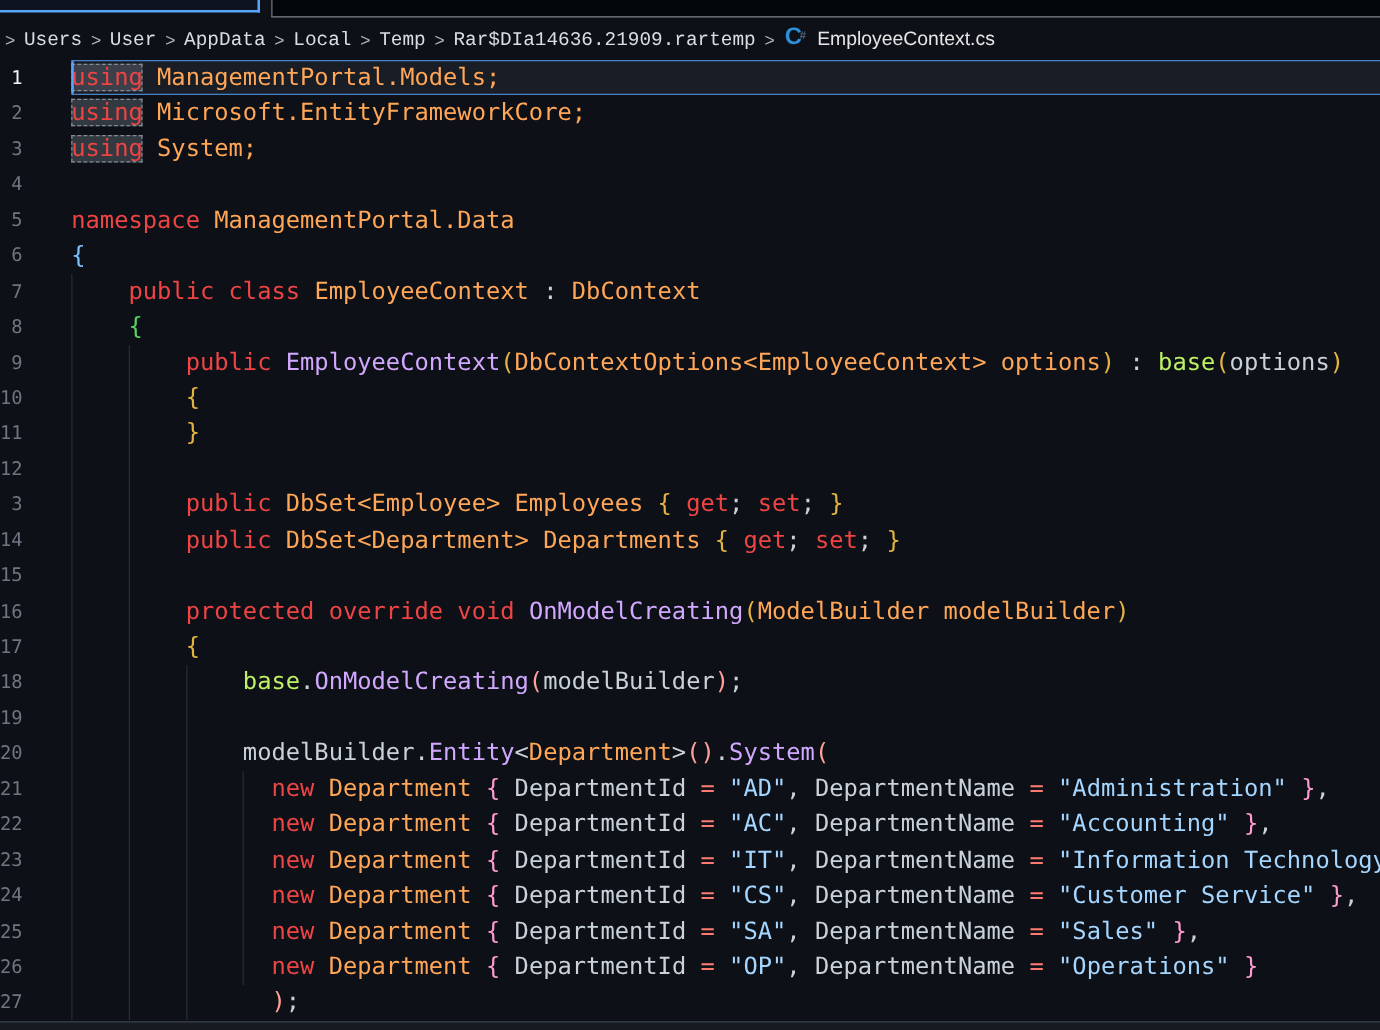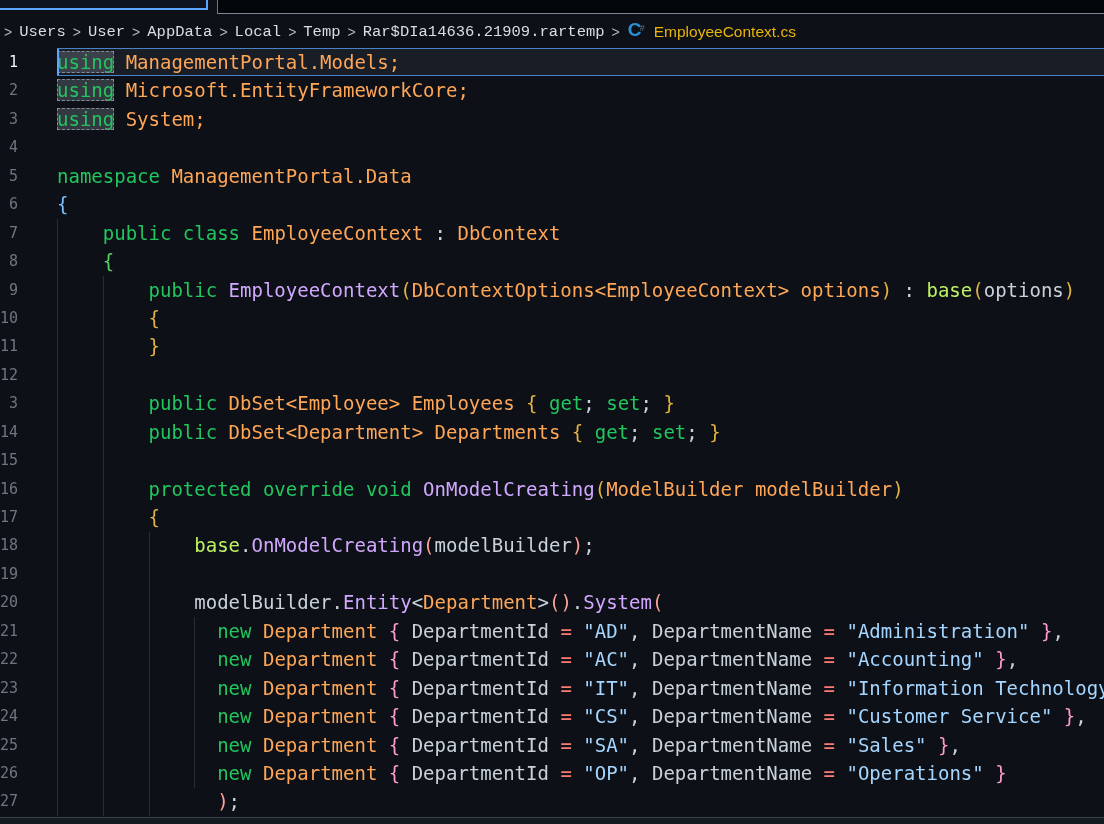--- a/index.html
+++ b/index.html
@@ -28,21 +28,21 @@
     display:flex;align-items:center;
     color:#d8dee5;font-size:15.5px;white-space:nowrap;
     background:#0d1117;
   }
   .crumb-sep{color:#aeb7c0;padding:0 7px;font-size:14px;}
   .crumb-sep.first{padding-left:4px;}
   .crumb{cursor:default;font-family:Liberation Mono, monospace;}
   #cs-icon{position:relative;display:inline-block;width:20px;height:20px;margin:0 6px 0 1px;}
   #cs-icon .c-letter{position:absolute;left:0;top:-3px;font-weight:bold;font-size:19px;color:#2e8fd6;}
   #cs-icon .hash{position:absolute;left:12px;top:1px;font-size:9px;font-weight:bold;color:#51637b;}
-  #file-name{color:#eab308;text-align:right;}
+  #file-name{color:#e5e5e5;text-align:right;}
   
   #editor{position:absolute;left:0;top:48px;width:1104px;}
   .guide{position:absolute;width:1px;background:#262d37;z-index:0;}
   .row{position:relative;height:28.45px;}
   .ln{
     position:absolute;left:0;top:0;width:18px;text-align:right;
     color:#6e7681;font:15px/28.45px "DejaVu Sans Mono", monospace;
   }
   .row.current .ln{color:#f0f6fc;}
   .linehl{
@@ -57,21 +57,21 @@
     position:absolute;left:57px;top:0;white-space:pre;z-index:2;
     font:19px/28.45px "DejaVu Sans Mono", monospace;color:#c9d1d9;
   }
   .hl{background:rgba(110,118,129,.4);outline:1px dashed #848d97;outline-offset:-1px;}
   
   #bottom-strip{
     position:absolute;left:0;top:817px;width:1104px;height:7px;
     background:#161b22;border-top:1px solid #3a424c;box-sizing:content-box;
   }
 </style>
-<style>.c-tx{color:#c9d1d9}.c-kw{color:#22c55e}.c-op{color:#ff7b72}.c-ty{color:#ffa657}.c-fn{color:#d2a8ff}.c-st{color:#a5d6ff}.c-bs{color:#bef264}.c-b1{color:#79c0ff}.c-b2{color:#56d364}.c-b3{color:#e3b341}.c-b4{color:#ffa198}.c-b5{color:#ff9bce}</style></head>
+<style>.c-tx{color:#c9d1d9}.c-kw{color:#ef4444}.c-op{color:#ff7b72}.c-ty{color:#ffa657}.c-fn{color:#d2a8ff}.c-st{color:#a5d6ff}.c-bs{color:#bef264}.c-b1{color:#79c0ff}.c-b2{color:#56d364}.c-b3{color:#e3b341}.c-b4{color:#ffa198}.c-b5{color:#ff9bce}</style></head>
 <body>
 
 <div id="top-strip">
   <div id="active-tab-remnant">
     
     
     
   </div>
   <div id="right-group-remnant"></div>
 </div>

